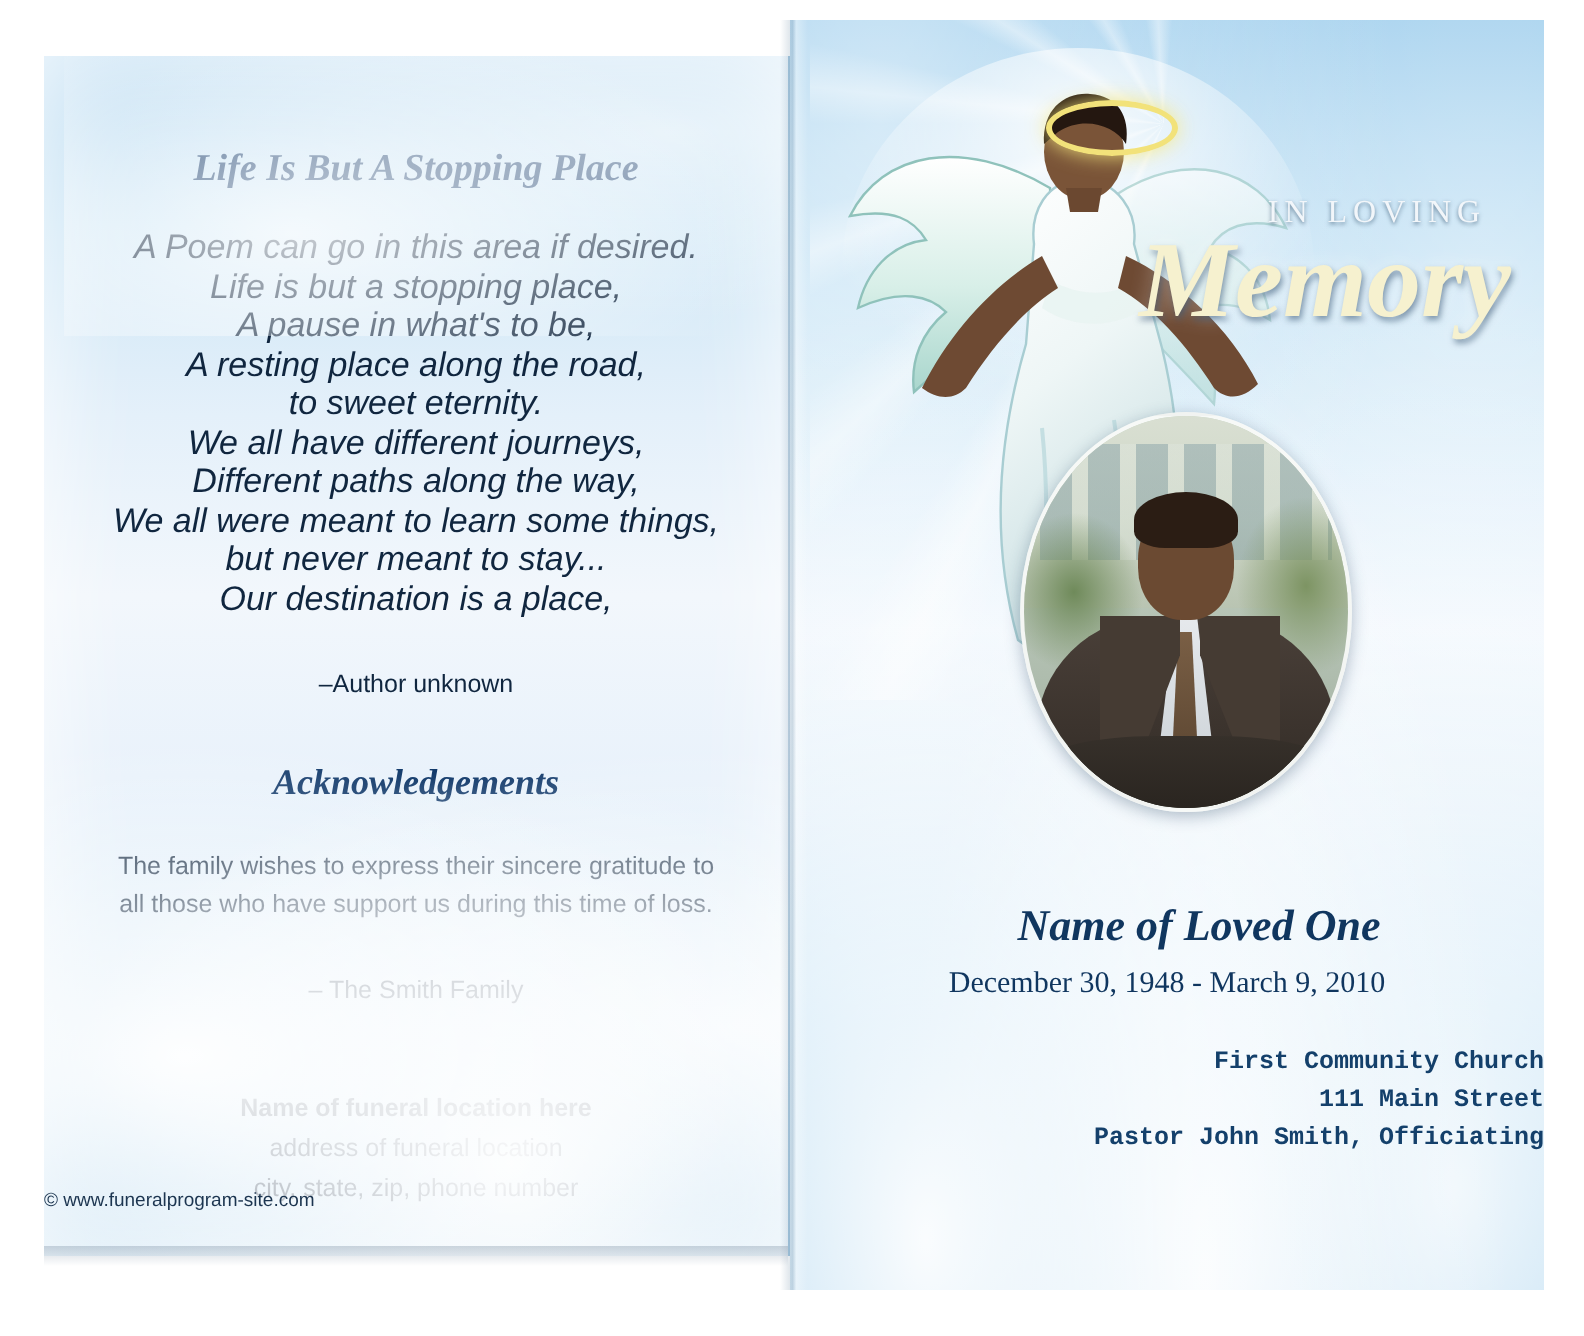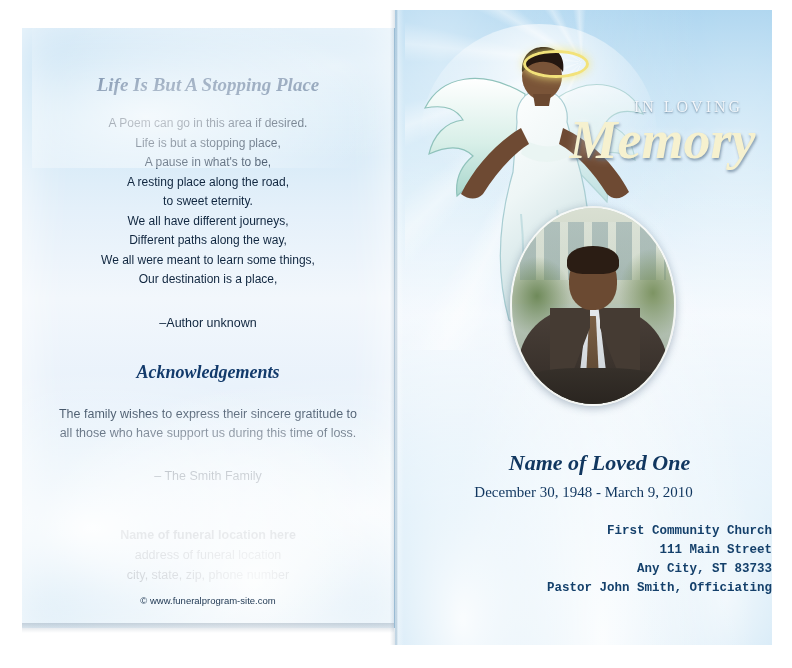--- a/index.html
+++ b/index.html
@@ -173,23 +173,24 @@
     font-family: "Liberation Serif", serif;
     font-weight: bold;
     font-style: italic;
     font-size: 19px;
     color: #123a6b;
   }
   .poem-body {
     margin: 18px 0 0 0;
     text-align: center;
     font-family: "Liberation Sans", sans-serif;
-    font-size: 12px;
+    font-size: 17px;
     line-height: 19.5px;
     color: #10263f;
+    font-style: italic;
   }
   .poem-body div { white-space: pre; }
   .poem-author {
     margin: 26px 0 0 0;
     text-align: center;
     font-size: 12.5px;
     color: #10263f;
   }
   .ack-title {
     margin: 32px 0 0 0;
@@ -220,21 +221,20 @@
     font-size: 12.5px;
     line-height: 20px;
     color: #10263f;
   }
   .location-block .loc-name { font-weight: bold; }
   .site-credit {
     position: absolute;
     left: 0;
     right: 0;
     bottom: 22px;
-    text-align: center;
     font-size: 9.5px;
     color: #1c3550;
     margin-top: 36px;
   }
 
   
   
   .angel {
     position: absolute;
     left: 22px;
@@ -398,20 +398,21 @@
 
       <div class="poem-body">
         <div>A Poem can go in this area if desired.</div>
         <div>Life is but a stopping place,</div>
         <div>A pause in what's to be,</div>
         <div>A resting place along the road,</div>
         <div>to sweet eternity.</div>
         <div>We all have different journeys,</div>
         <div>Different paths along the way,</div>
         <div>We all were meant to learn some things,</div>
+        <div>but never meant to stay...</div>
         <div>Our destination is a place,</div>
       </div>
 
       <div class="poem-author">–Author unknown</div>
 
       <h2 class="ack-title">Acknowledgements</h2>
       <p class="ack-body">The family wishes to express their sincere gratitude to all those who have support us during this time of loss.</p>
       <div class="ack-signature">– The Smith Family</div>
 
       <div class="location-block">
@@ -489,21 +490,20 @@
         <div class="hair"></div>
         <div class="arms"></div>
       </div>
 
       <div class="deceased-name">Name of Loved One</div>
       <div class="deceased-dates">December 30, 1948 - March 9, 2010</div>
 
       <div class="service-info">
         <div>First Community Church</div>
         <div>111 Main Street</div>
-        <div>Any City, ST 83733</div>
         <div>Pastor John Smith, Officiating</div>
       </div>
     </div>
 
     <div class="spine"></div>
     <div class="left-edge-shadow"></div>
   </div>
 </div>
 
 </body></html>

